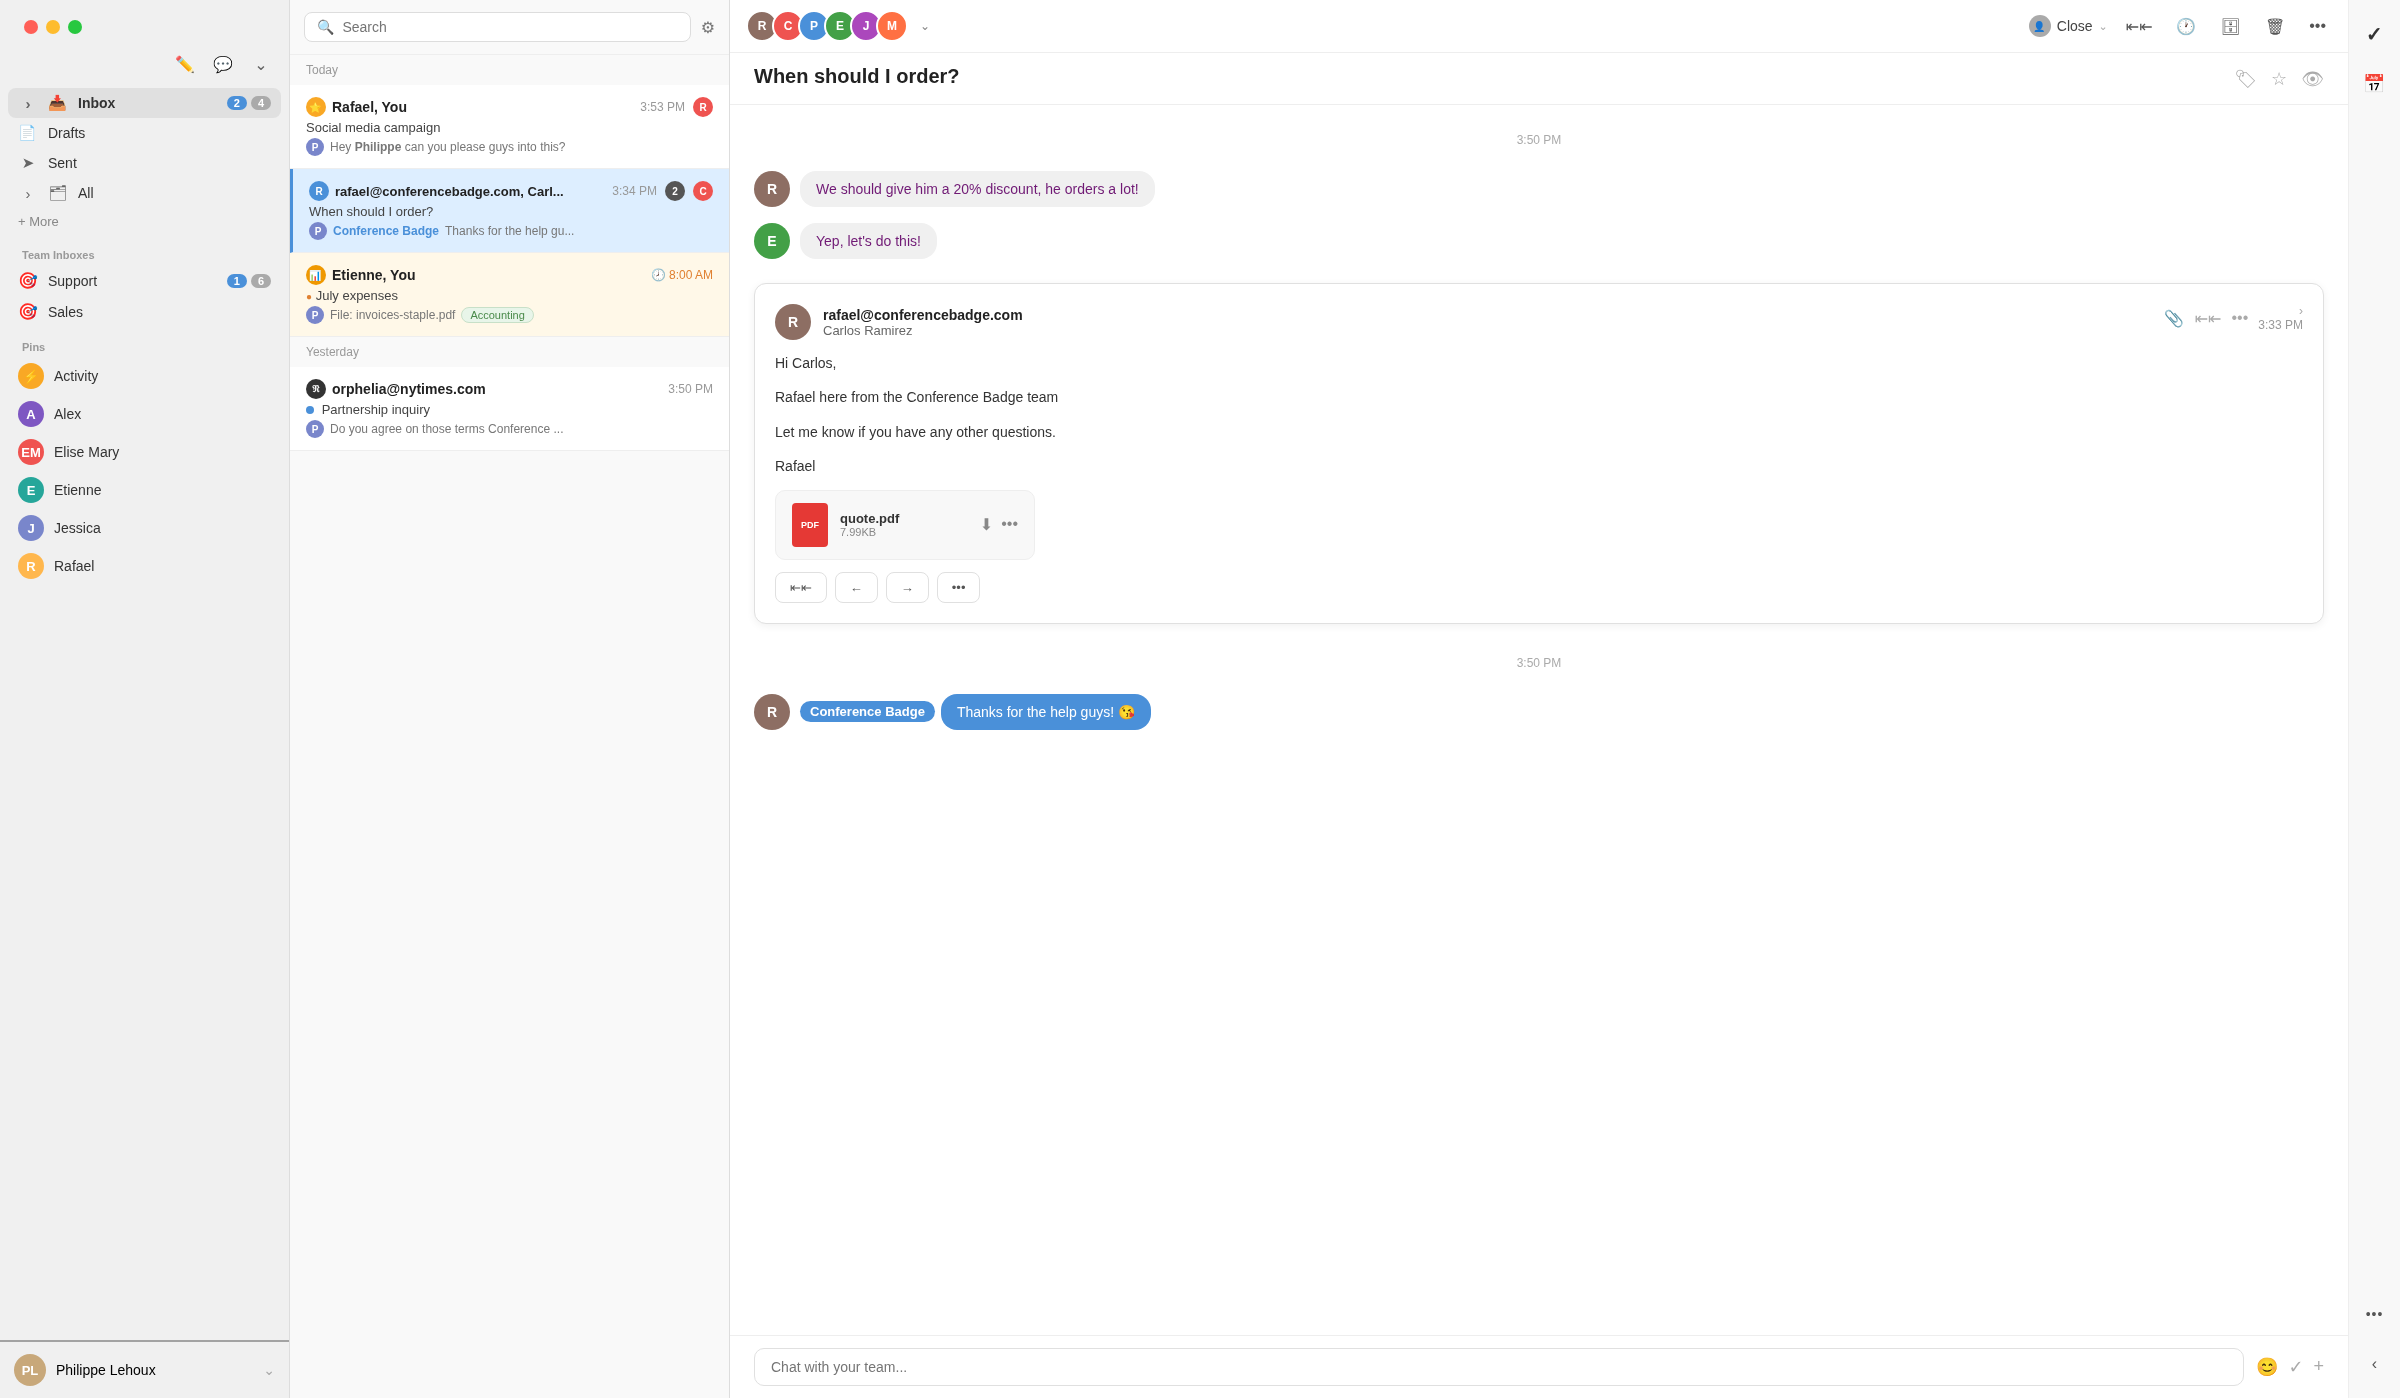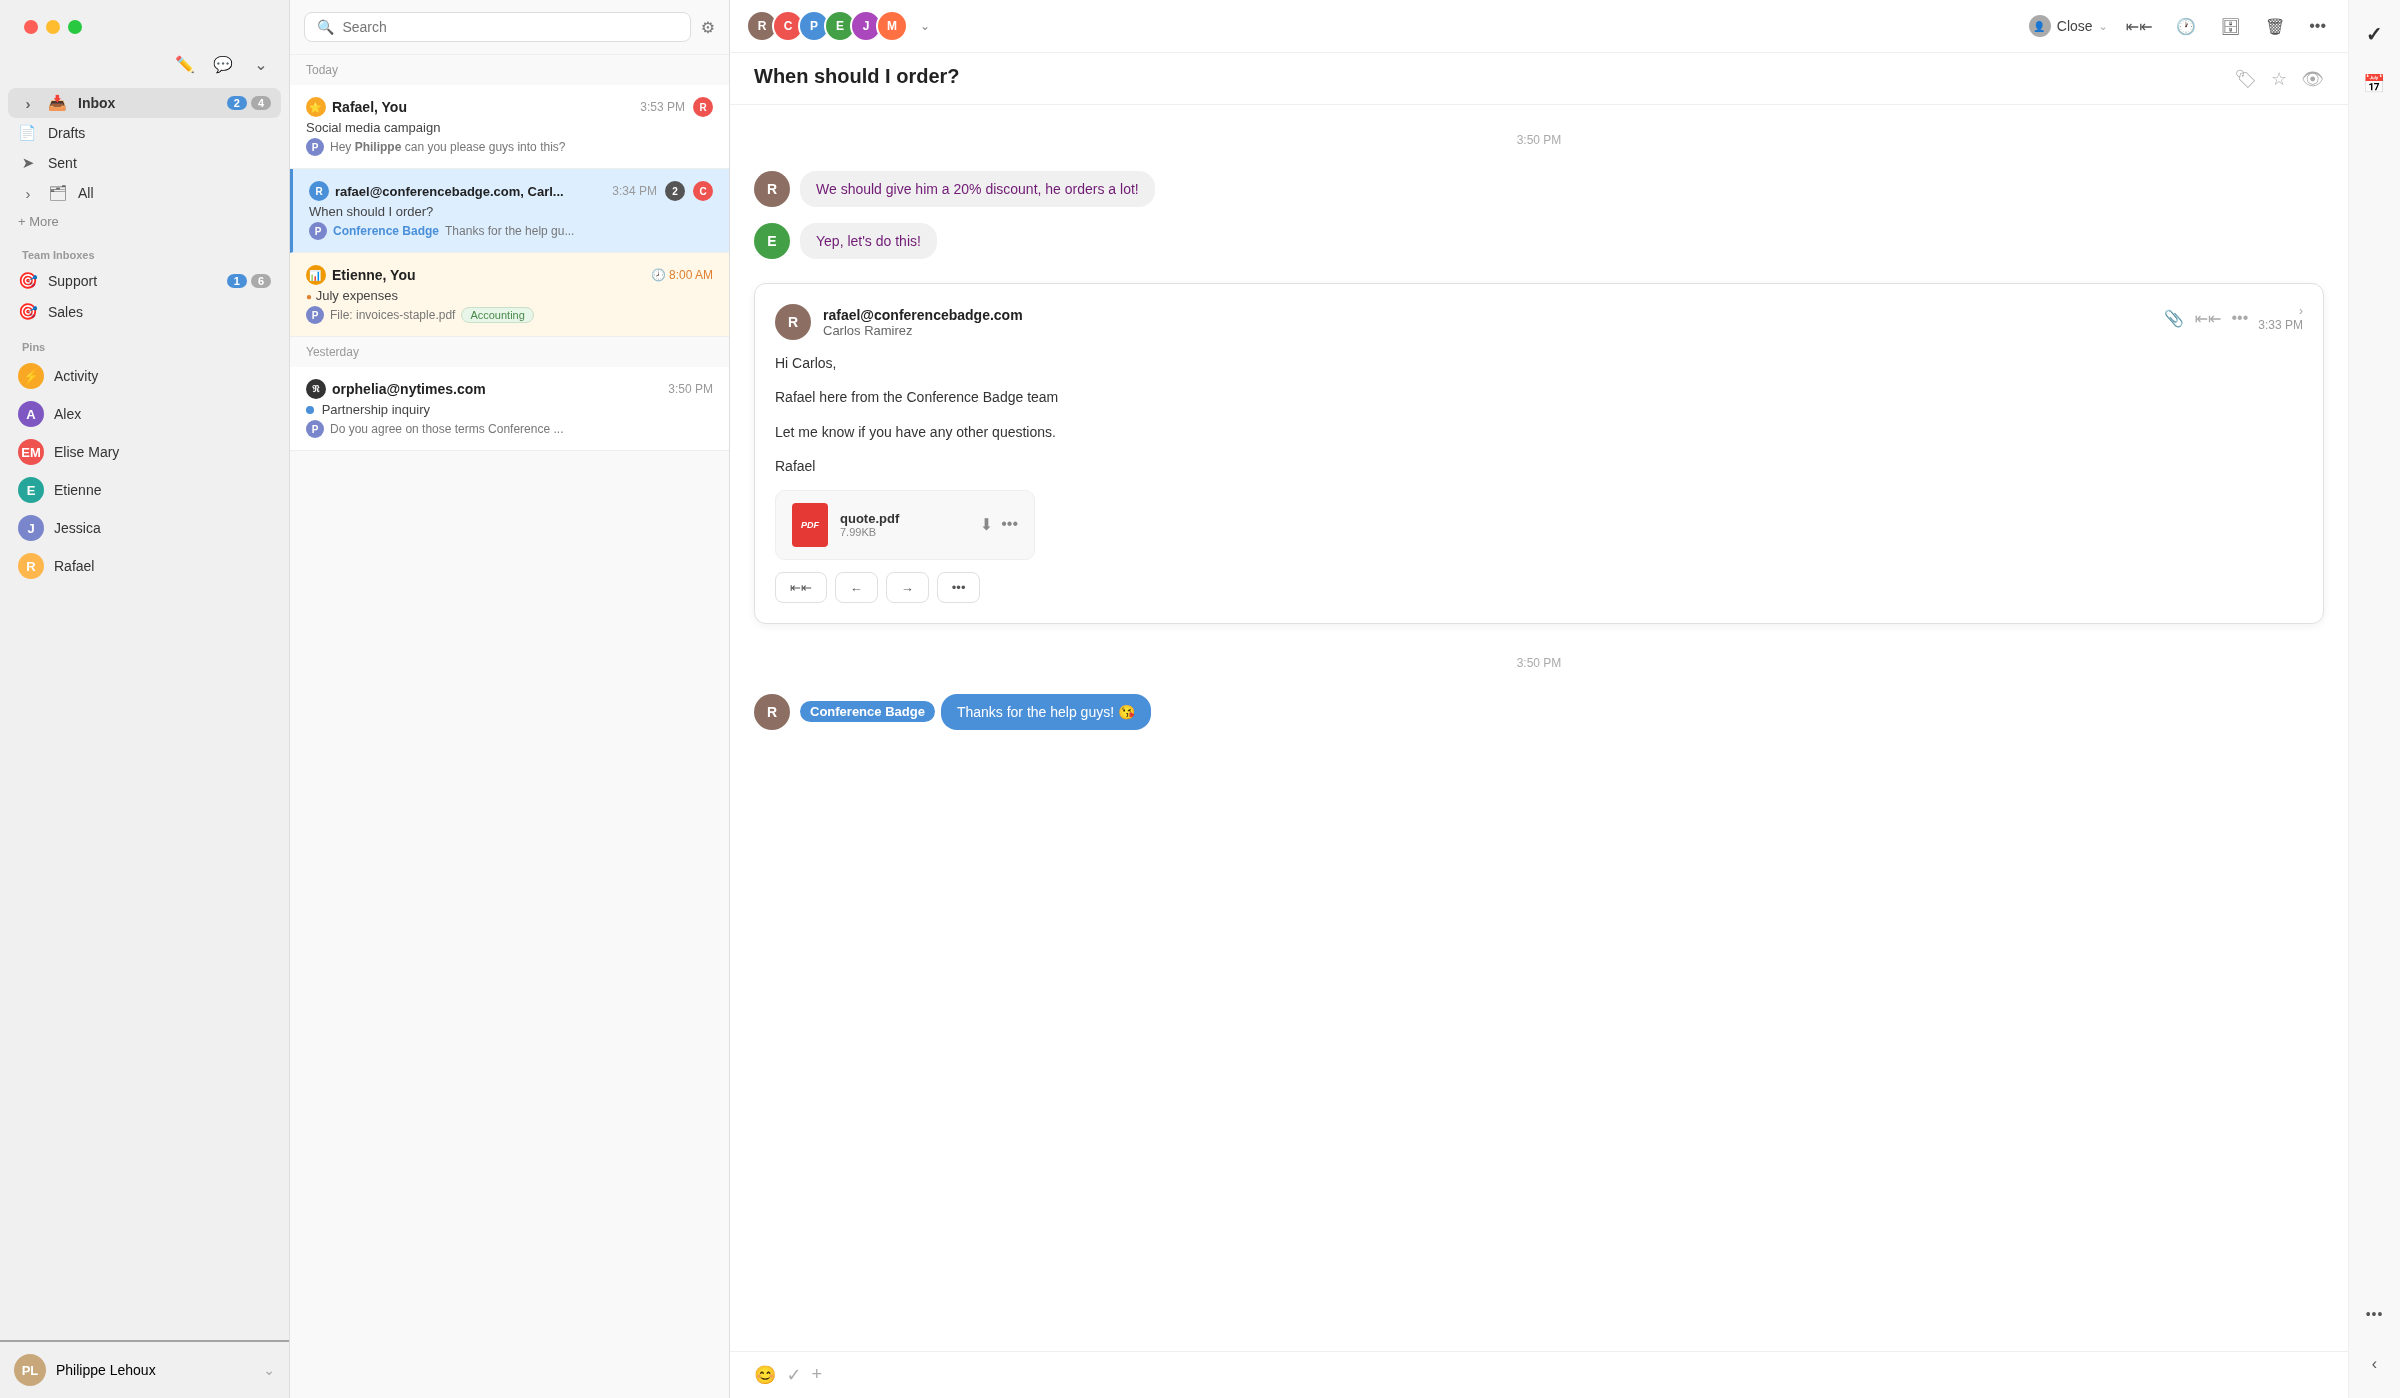--- a/index.html
+++ b/index.html
@@ -88,21 +88,21 @@
     .email-sender-info { display: flex; align-items: center; gap: 12px; }
     .email-sender-details { display: flex; flex-direction: column; }
     .email-from { font-weight: 600; font-size: 14px; color: #222; }
     .email-to { font-size: 13px; color: #666; }
     .email-card-actions { display: flex; align-items: center; gap: 10px; color: #aaa; font-size: 16px; }
     .email-time { font-size: 12px; color: #999; }
     .email-body { font-size: 14px; color: #333; line-height: 1.6; }
     .email-body p { margin-bottom: 12px; }
 
     .attachment-card { display: flex; align-items: center; gap: 12px; background: #f8f8f8; border: 1px solid #eee; border-radius: 10px; padding: 12px 16px; width: 260px; margin-top: 12px; }
-    .pdf-icon { width: 36px; height: 44px; background: #e53935; border-radius: 4px; display: flex; flex-direction: column; align-items: center; justify-content: center; color: white; font-size: 9px; font-weight: 700; font-style: italic; }
+    .pdf-icon { width: 36px; height: 44px; background: #e53935; border-radius: 4px; display: flex; flex-direction: column; align-items: center; justify-content: center; color: white; font-size: 9px; font-weight: 700; }
     .attachment-info { flex: 1; }
     .attachment-name { font-size: 13px; font-weight: 600; color: #333; }
     .attachment-size { font-size: 11px; color: #888; }
     .attachment-actions { display: flex; gap: 8px; color: #888; font-size: 16px; }
 
     .email-action-bar { display: flex; gap: 8px; margin-top: 12px; }
     .action-btn { display: flex; align-items: center; gap: 6px; padding: 7px 14px; border-radius: 8px; border: 1px solid #e0e0e0; background: white; cursor: pointer; color: #555; font-size: 13px; }
 
     .badge-label { background: #4a90d9; color: white; border-radius: 12px; padding: 3px 10px; font-size: 13px; font-weight: 600; }
 
@@ -405,20 +405,21 @@
     <div class="message-bubble-row">
       <div class="bubble-avatar" style="background:#8d6e63;">R</div>
       <div style="display:flex;align-items:center;gap:6px;">
         <span class="badge-label">Conference Badge</span>
         <div class="bubble blue-bg">Thanks for the help guys! 😘</div>
       </div>
     </div>
   </div>
 
   <div class="chat-input-row">
+    <input class="chat-input" type="text" placeholder="Chat with your team..." style="">
     <div class="chat-icons">
       <span style="cursor:pointer;">😊</span>
       <span style="cursor:pointer;">✓</span>
       <span style="cursor:pointer;">+</span>
     </div>
   </div>
 </div>
 
 <div class="right-sidebar">
   <div class="rs-icon active" style="color:#333;font-size:20px;font-weight:700;">✓</div>

